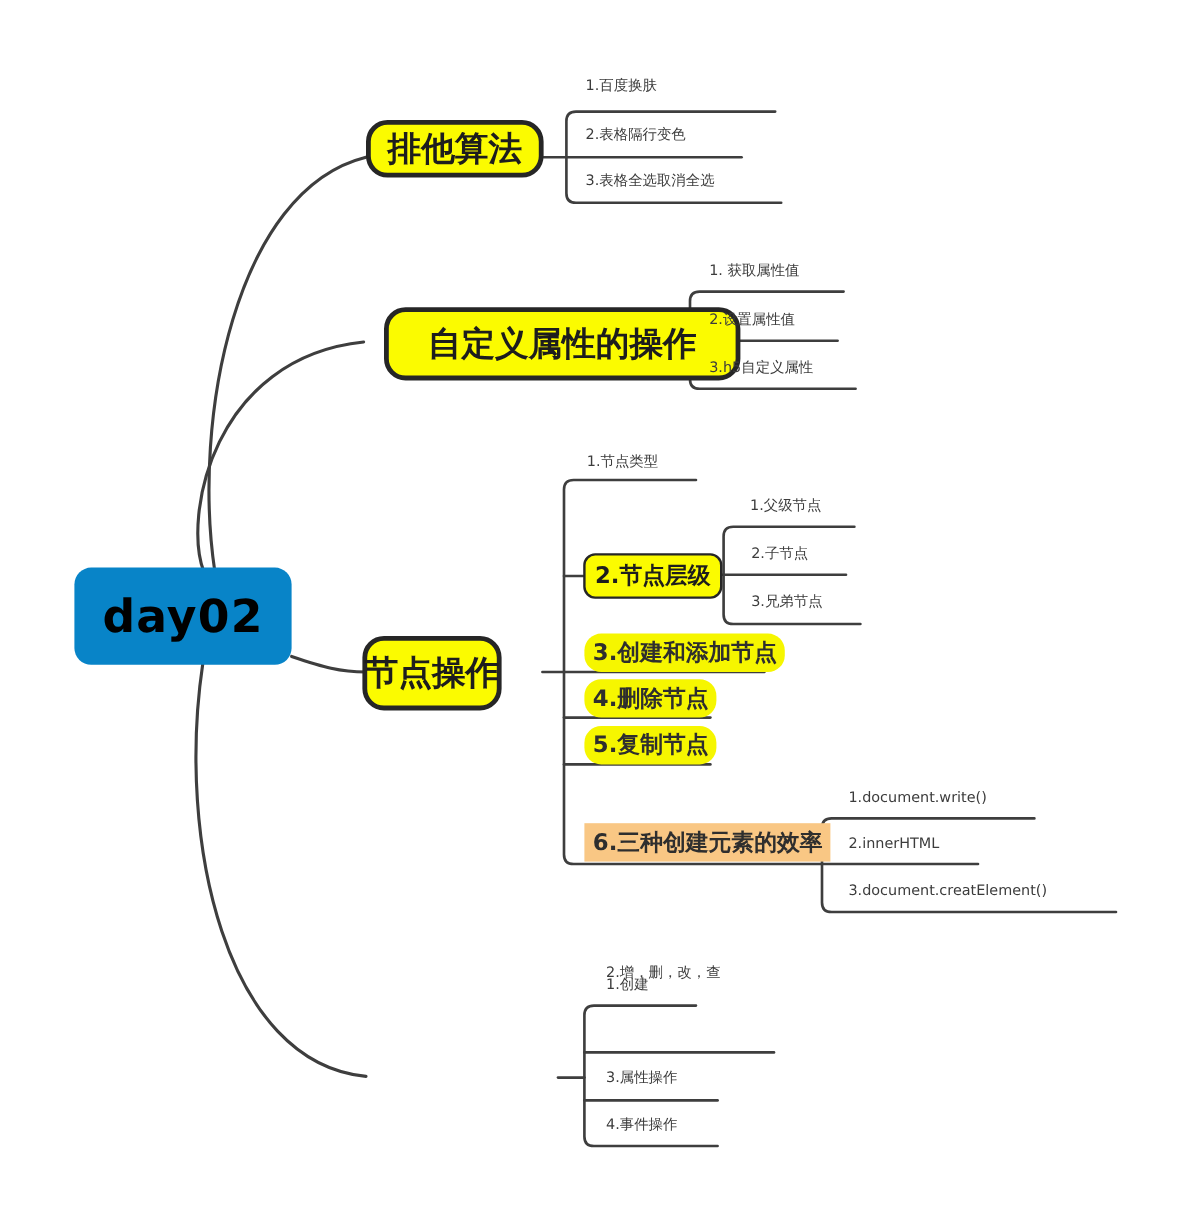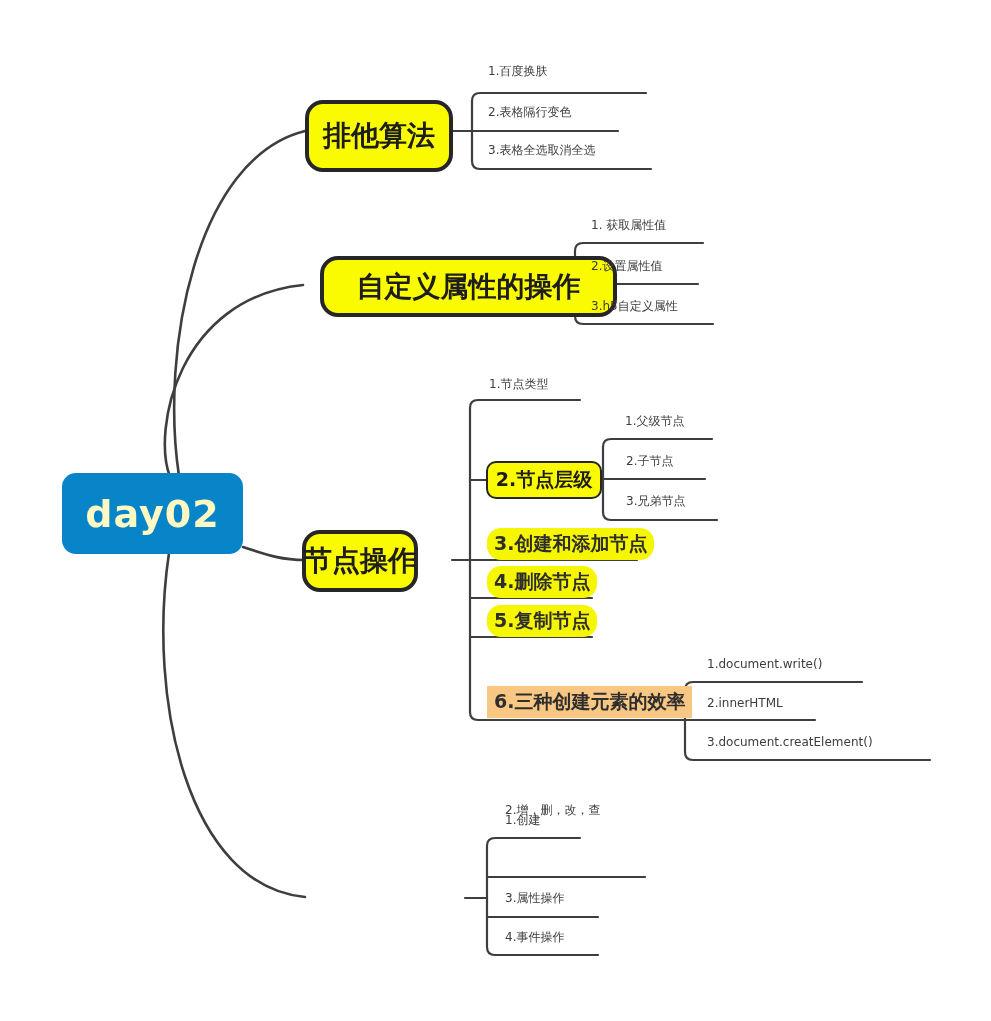--- a/index.html
+++ b/index.html
@@ -6,21 +6,21 @@
   .canvas{
     position:relative;width:991px;height:1021px;background:#ffffff;
     font-family:"DejaVu Sans","Liberation Sans",sans-serif;overflow:hidden;
   }
   .lines{position:absolute;left:0;top:0;}
   .box{
     position:absolute;display:flex;align-items:center;justify-content:center;
     box-sizing:border-box;font-weight:bold;color:#1d1d1d;white-space:nowrap;
   }
   .main{
-    background:#0884C8;border-radius:14px;color:#fef9c3;
+    background:#0884C8;border-radius:14px;color:#000000;
     font-size:38px;letter-spacing:1px;
   }
   .ybox{
     background:#FBFB00;border:4px solid #262626;border-radius:18px;font-size:28px;
   }
   .ybox-sm{
     background:#FBFB00;border:2px solid #262626;border-radius:10px;
     font-size:19px;font-weight:bold;
   }
   .hl{
@@ -80,21 +80,21 @@
         <path d="M 580 838 L 495 838 Q 487 838 487 846 L 487 947 Q 487 955 495 955 L 598 955"></path>
         <path d="M 465 898 L 487 898"></path>
         <path d="M 487 877 L 645 877"></path>
         <path d="M 487 917 L 598 917"></path>
       </g>
     </g>
   </svg>
 
   <div class="box main" style="left:62px;top:473px;width:181px;height:81px">day02</div>
 
-  <div class="box ybox" style="left:305px;top:100px;width:148px;height:72px">排他算法</div>
+  <div class="box ybox" style="left:305px;top:100px;width:148px;height:48px">排他算法</div>
   <div class="t" style="left:488px;top:63px">1.百度换肤</div>
   <div class="t" style="left:488px;top:104px">2.表格隔行变色</div>
   <div class="t" style="left:488px;top:142px">3.表格全选取消全选</div>
 
   <div class="box ybox" style="left:320px;top:256px;width:297px;height:61px">自定义属性的操作</div>
   <div class="t" style="left:591px;top:217px">1. 获取属性值</div>
   <div class="t" style="left:591px;top:258px">2.设置属性值</div>
   <div class="t" style="left:591px;top:298px">3.h5自定义属性</div>
 
   <div class="box ybox" style="left:302px;top:530px;width:116px;height:62px">节点操作</div>

